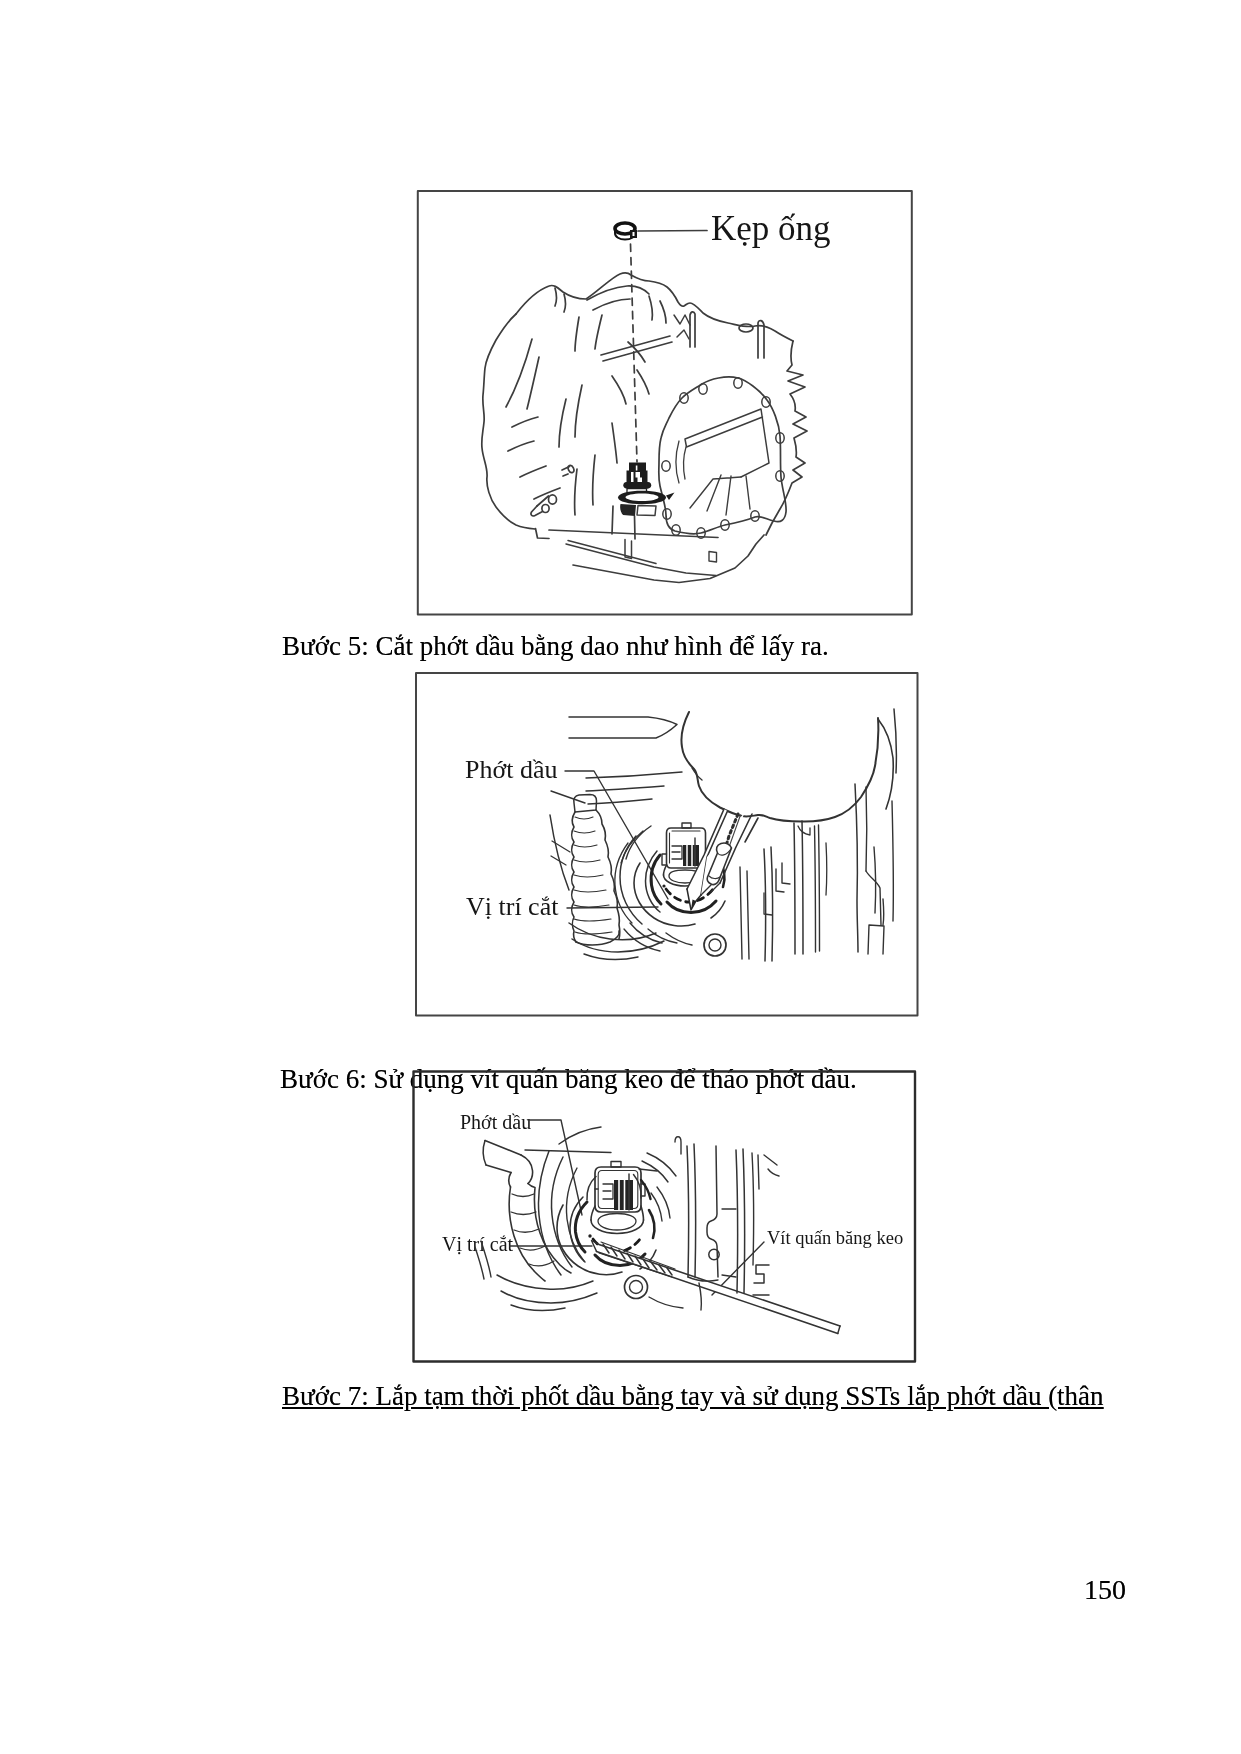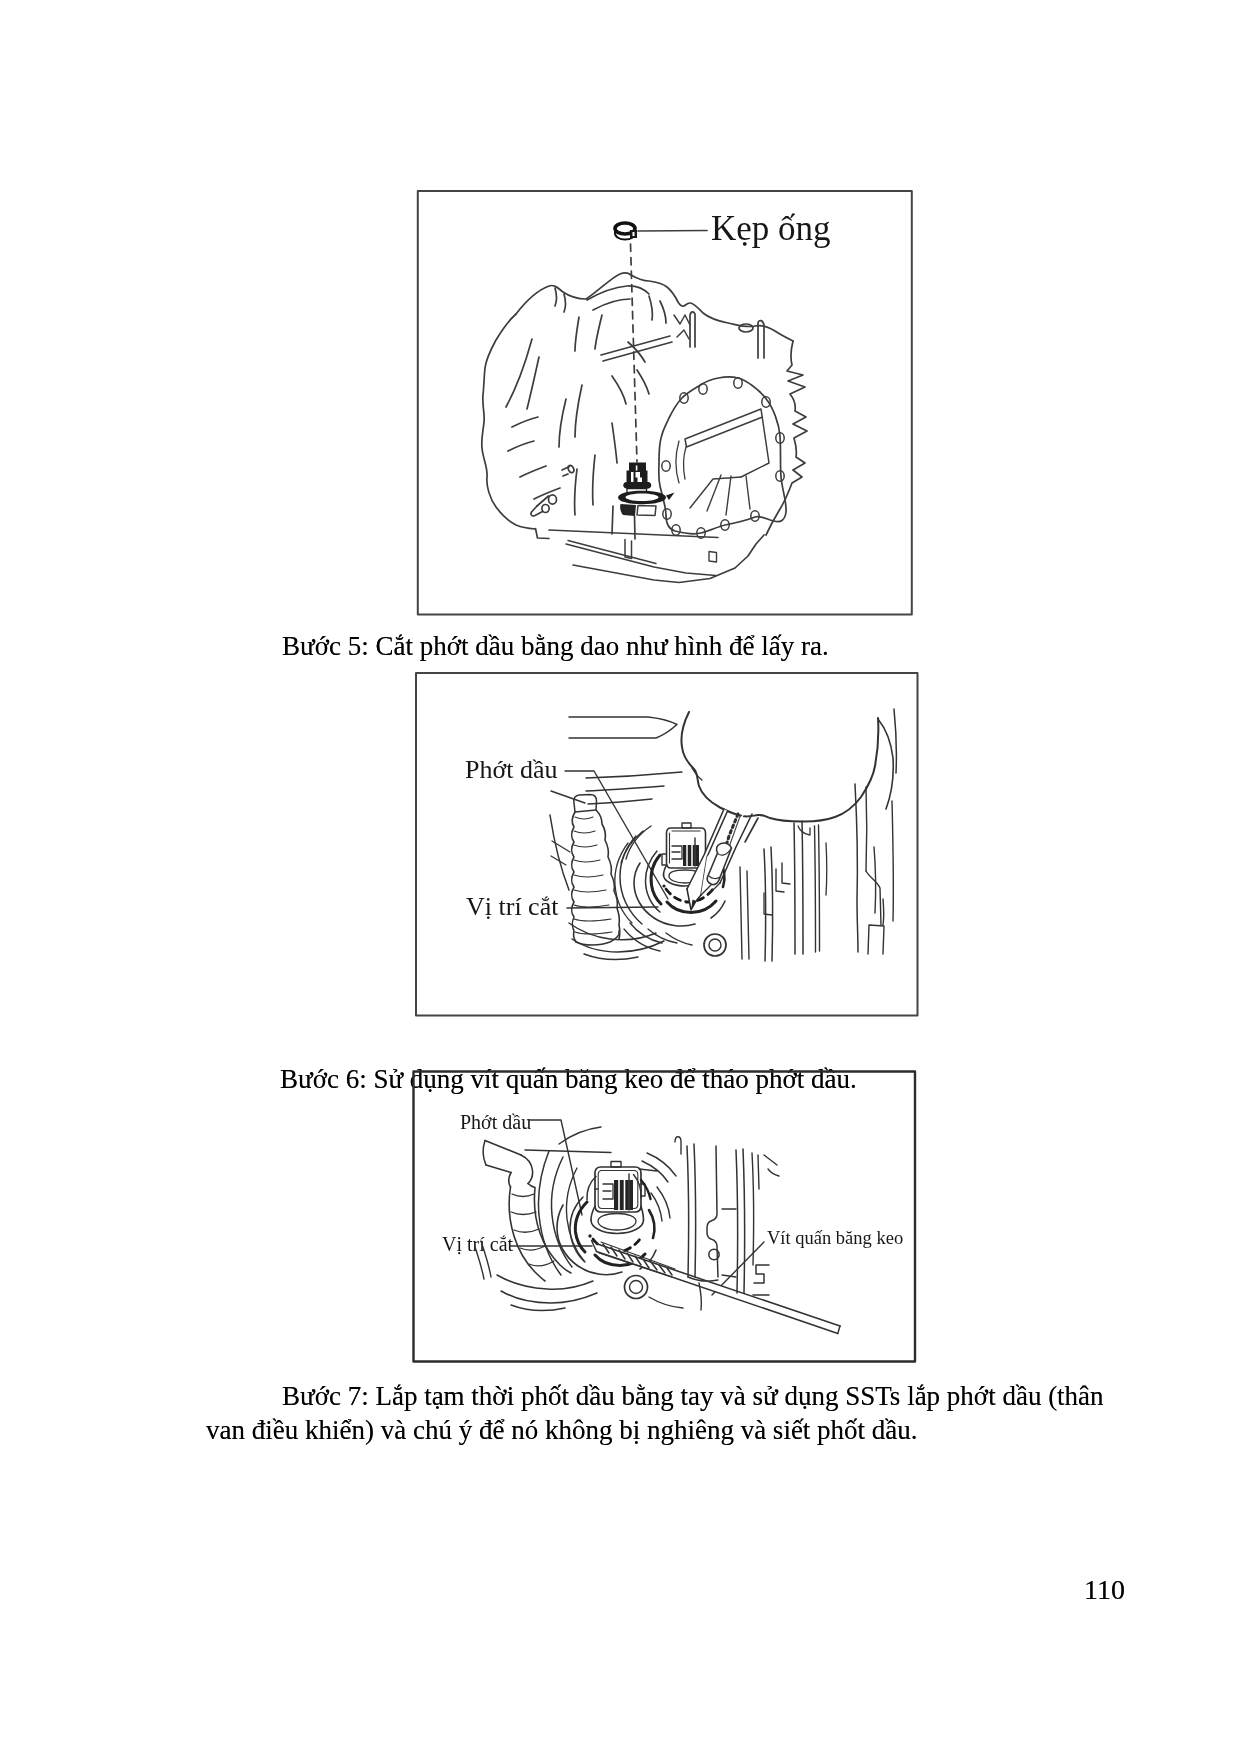--- a/index.html
+++ b/index.html
@@ -10,24 +10,23 @@
   svg{position:absolute;filter:blur(0.38px);}
 </style>
 </head>
 <body>
 <div id="page">
 
   <div class="txt" style="left:282px;top:629px;">Bước 5: Cắt phớt dầu bằng dao như hình để lấy ra.</div>
 
   <div class="txt" style="left:280px;top:1062px;">Bước 6: Sử dụng vít quấn băng keo để tháo phớt dầu.</div>
 
-  <div class="txt" style="left:282px;top:1378.5px;">Bước 7: Lắp tạm thời phốt dầu bằng tay và sử dụng SSTs lắp phớt dầu (thân</div>
-  <div class="txt" style="left:206px;top:1413px;">van điều khiển) và chú ý để nó không bị nghiêng và siết phốt dầu.</div>
-
-  <div class="txt" style="left:1084px;top:1573px;font-size:28px;">110</div>
+  <div class="txt" style="left:282px;top:1378.5px;text-decoration:underline;">Bước 7: Lắp tạm thời phốt dầu bằng tay và sử dụng SSTs lắp phớt dầu (thân</div>
+
+  <div class="txt" style="left:1084px;top:1573px;font-size:28px;">150</div>
 
   <svg id="d1" style="left:416px;top:189px;" width="498" height="428" viewBox="0 0 498 428" fill="none" stroke="#3d3d3d" stroke-width="1.7" stroke-linecap="round" stroke-linejoin="round">
     <rect x="1.8" y="2" width="494" height="423.5" stroke="#454545" stroke-width="2"></rect>
 
     <ellipse cx="209" cy="39.5" rx="10" ry="5.5" stroke="#111" stroke-width="3.6"></ellipse>
     <path d="M199,41 L199,44 C199,48 203.5,50.5 209,50.5 C215,50.5 219,48 219,44 L219,41" stroke="#111" stroke-width="2"></path>
     <path d="M214,41 L221,41 L221,49 L214,49 Z" fill="#181818" stroke="none"></path>
     <path d="M216.5,43 L218.5,43 L218.5,47 L216.5,47 Z" fill="#fff" stroke="none"></path>
 
     <path d="M222,42 L291,41.5"></path>

